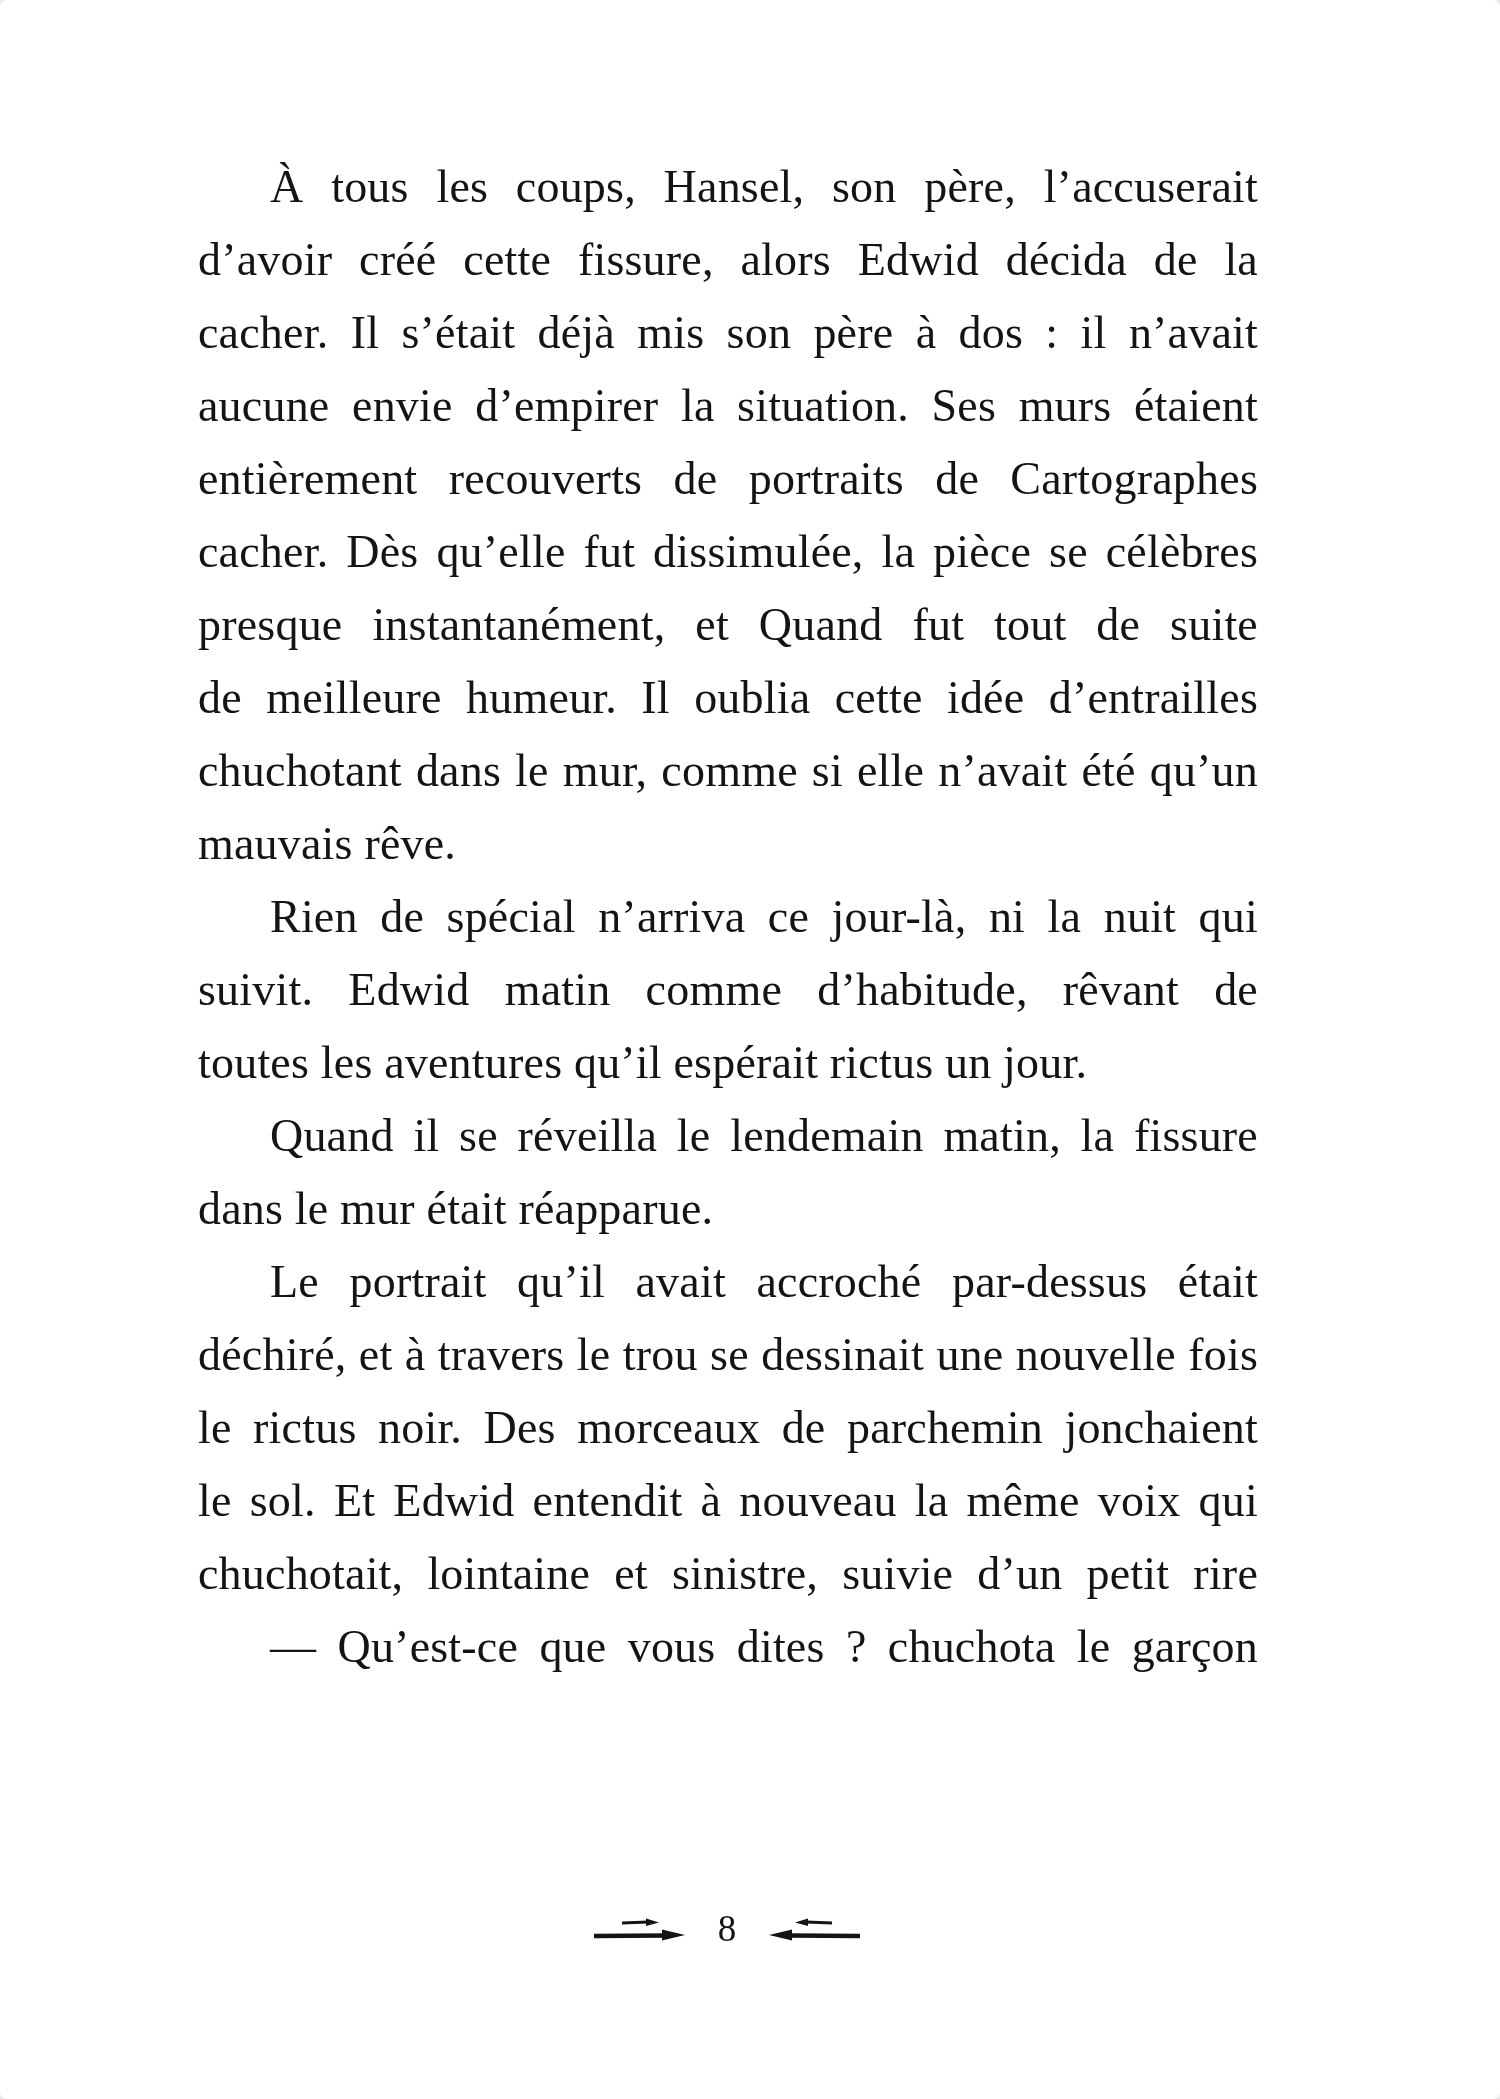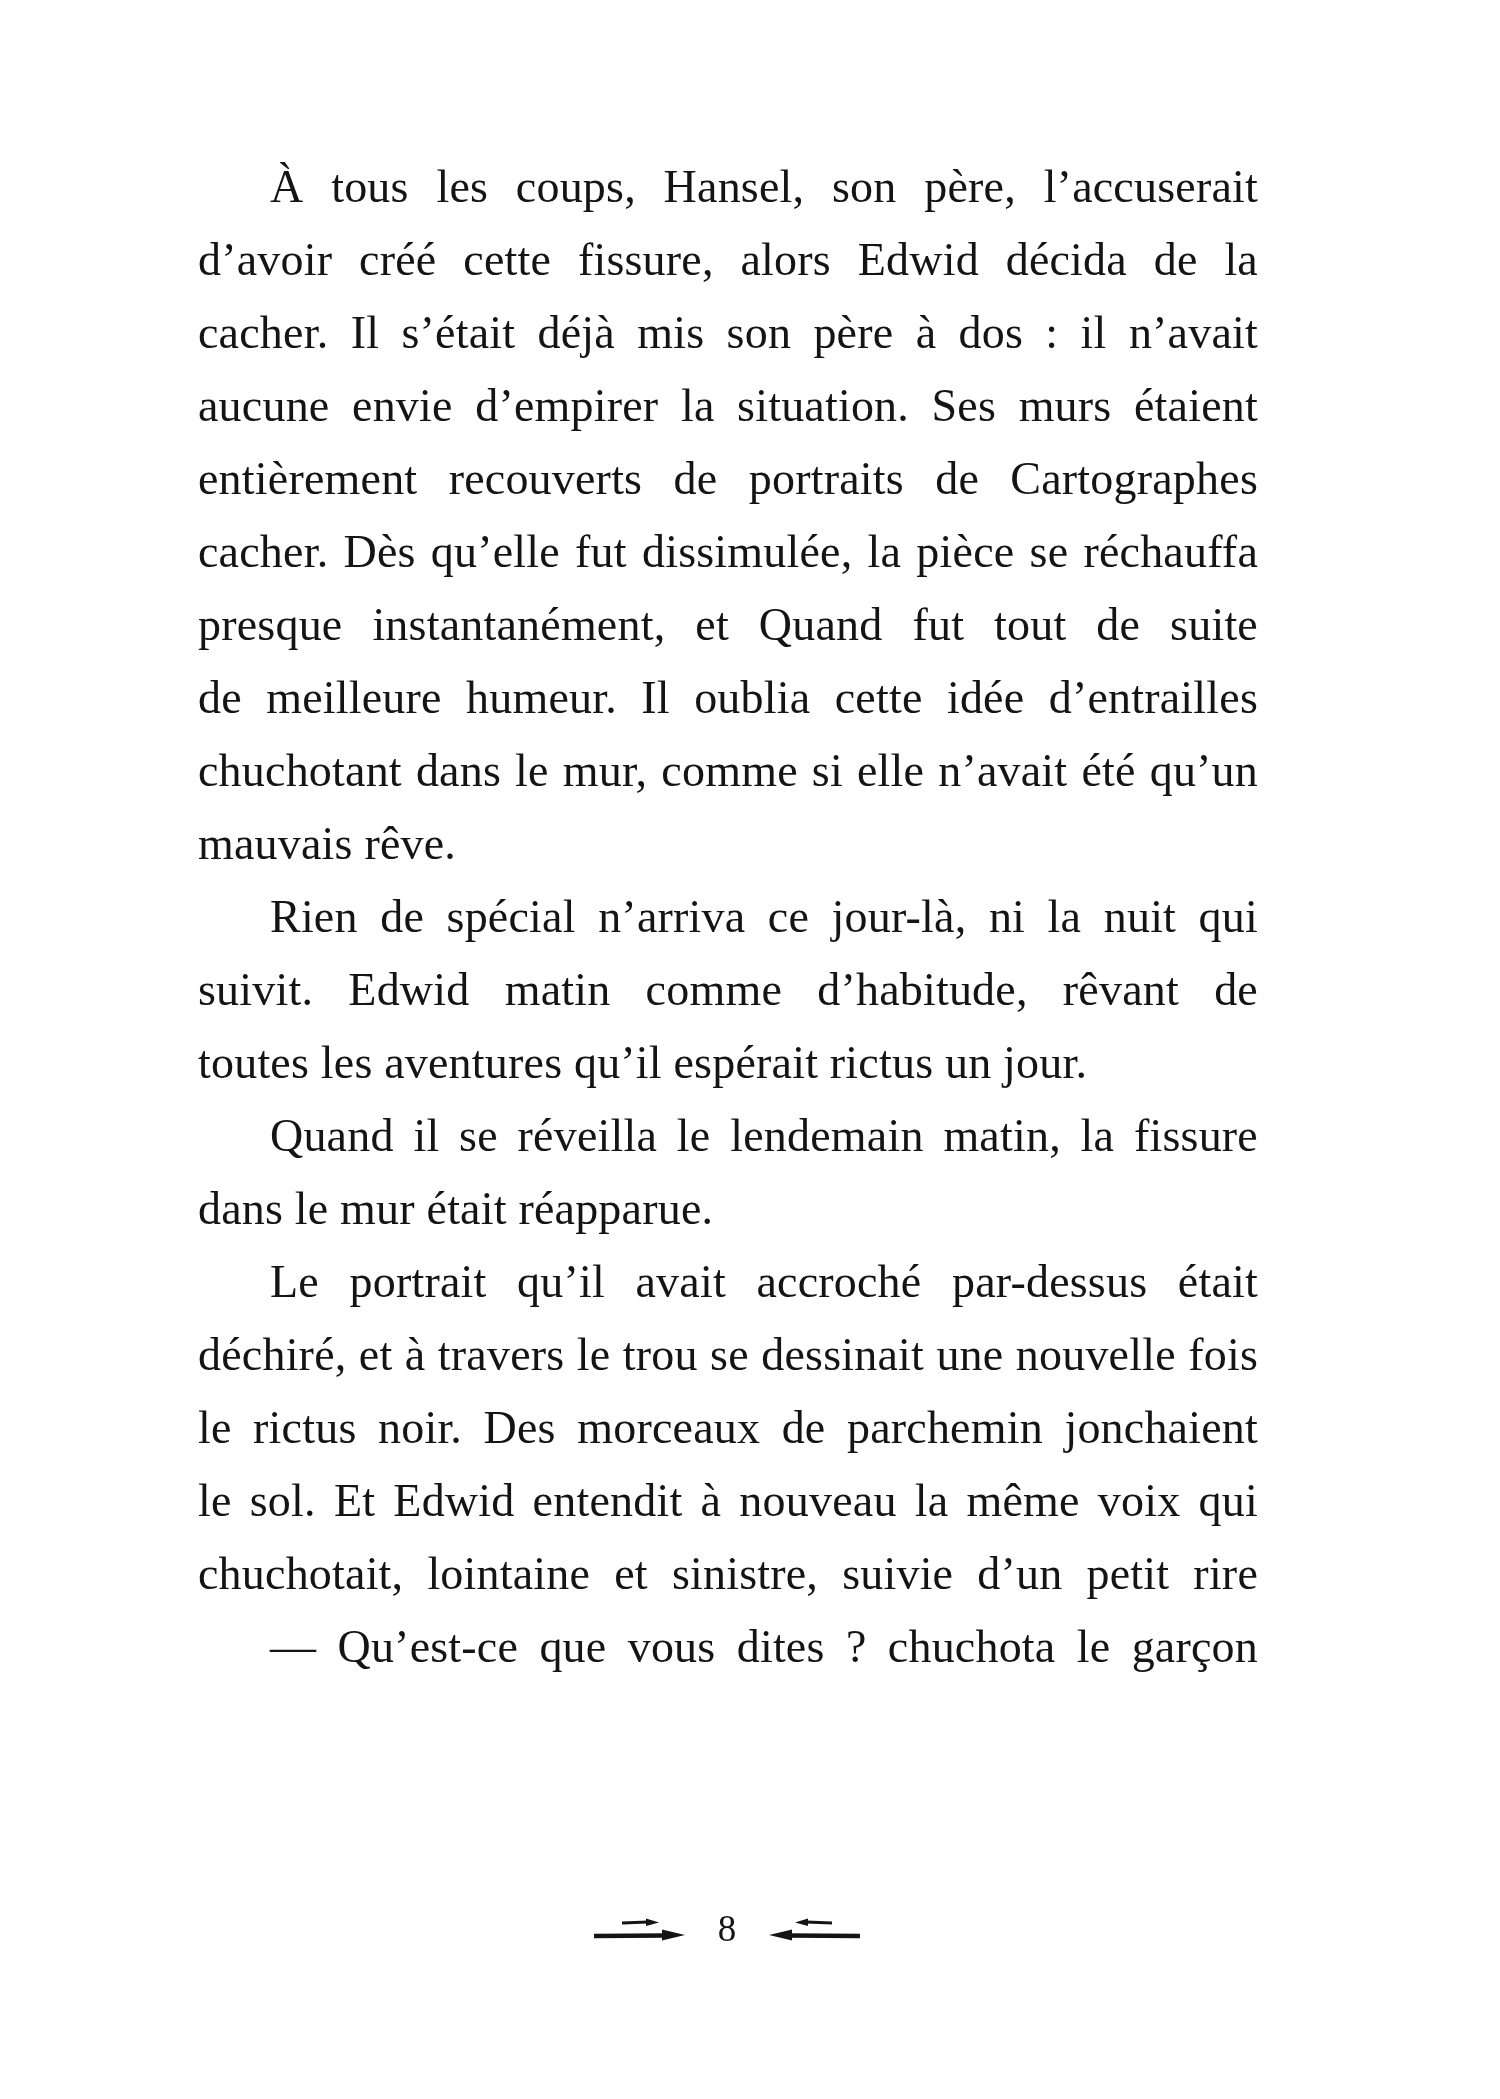--- a/index.html
+++ b/index.html
@@ -5,20 +5,21 @@
   html, body { margin: 0; padding: 0; background: #e9e9e9; }
   .page {
     position: relative;
     width: 1500px;
     height: 2099px;
     margin: 0 auto;
     background: #ffffff;
     color: #141414;
     font-family: "Liberation Serif", "DejaVu Serif", serif;
     overflow: hidden;
+    border-radius: 7px;
   }
   .text-block {
     position: absolute;
     left: 198px;
     top: 150px;
     width: 1060px;
   }
   .para { margin: 0; padding: 0; }
   .line {
     font-size: 46px;
@@ -55,21 +56,21 @@
 <div class="page">
 
   <div class="text-block">
 
     <div class="para">
       <div class="line indent">À tous les coups, Hansel, son père, l’accuserait</div>
       <div class="line">d’avoir créé cette fissure, alors Edwid décida de la</div>
       <div class="line">cacher. Il s’était déjà mis son père à dos : il n’avait</div>
       <div class="line">aucune envie d’empirer la situation. Ses murs étaient</div>
       <div class="line">entièrement recouverts de portraits de Cartographes</div>
-      <div class="line">cacher. Dès qu’elle fut dissimulée, la pièce se réchauffa</div>
+      <div class="line">cacher. Dès qu’elle fut dissimulée, la pièce se célèbres</div>
       <div class="line">presque instantanément, et Quand fut tout de suite</div>
       <div class="line">de meilleure humeur. Il oublia cette idée d’entrailles</div>
       <div class="line">chuchotant dans le mur, comme si elle n’avait été qu’un</div>
       <div class="line last">mauvais rêve.</div>
     </div>
 
     <div class="para">
       <div class="line indent">Rien de spécial n’arriva ce jour-là, ni la nuit qui</div>
       <div class="line">suivit. Edwid matin comme d’habitude, rêvant de</div>
       <div class="line last">toutes les aventures qu’il espérait rictus un jour.</div>

